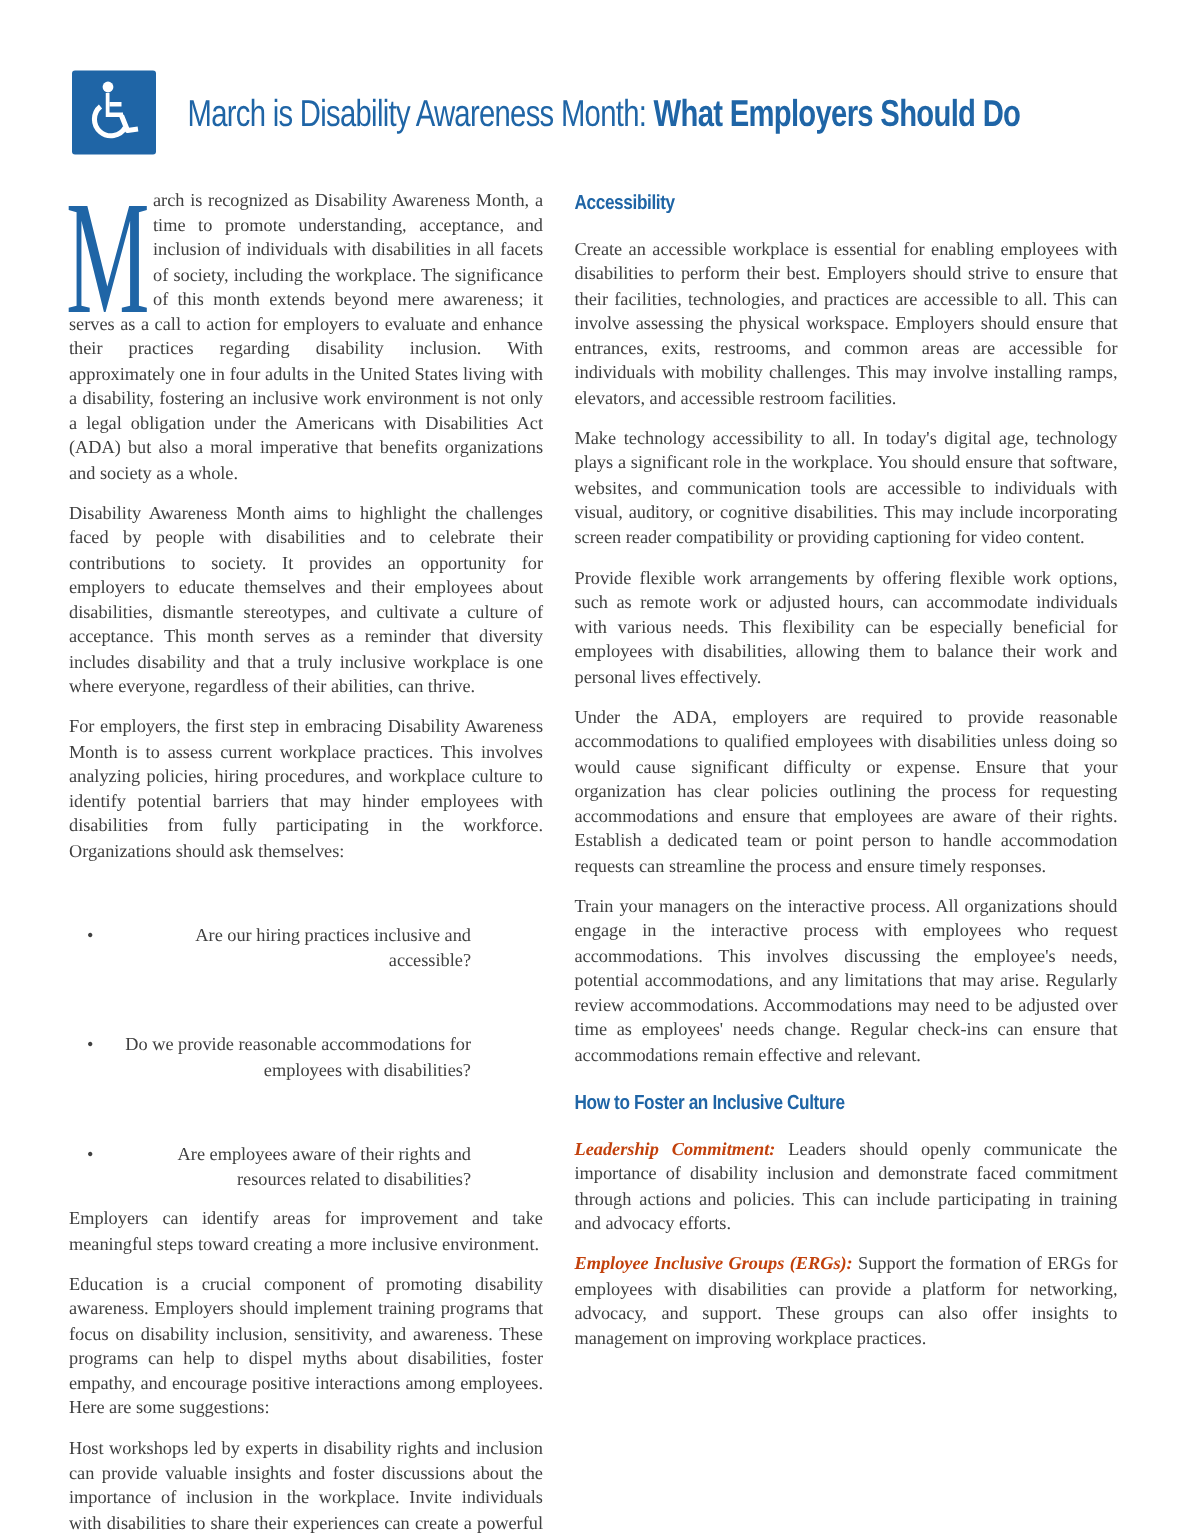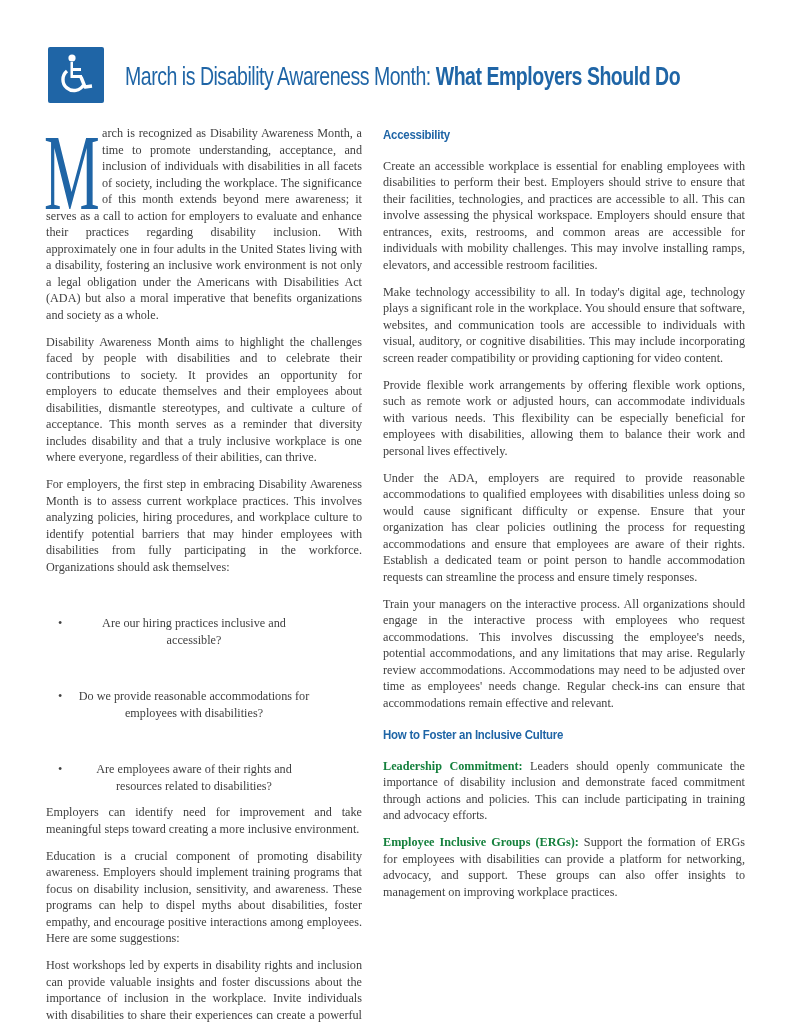--- a/index.html
+++ b/index.html
@@ -14,27 +14,27 @@
   .title .light { font-weight: normal; }
   .title .bold { font-weight: bold; }
   .col { position: absolute; top: 125px; font-size: 12.2px; line-height: 16.5px; text-align: justify; color: #404040; }
   .col.left { left: 46px; width: 316px; }
   .col.right { left: 383px; width: 362px; }
   .col p { margin: 0 0 10.5px 0; hyphens: auto; }
   .dropcap-wrap { float: left; width: 50px; height: 82px; margin-right: 6px; overflow: visible; position: relative; }
   .dropcap-wrap span { position: absolute; left: -2px; top: -6px; font-size: 108px; line-height: 1; color: #1f65a6;
                        transform: scaleX(0.58); transform-origin: left top; }
   ul.qs { list-style: none; margin: 2px 0 10px 0; padding: 0 0 0 12px; }
-  ul.qs li { position: relative; padding-left: 16px; margin-bottom: 9px; text-align: center; margin-top: 40px; }
+  ul.qs li { position: relative; padding-left: 16px; margin-bottom: 9px; text-align: right; margin-top: 40px; }
   ul.qs li::before { content: "•"; position: absolute; left: 0; top: 0; color: #404040; }
   ul.qs li span { display: block; width: 240px; }
   h2 { font-family: "Liberation Sans", sans-serif; font-weight: bold; color: #1f65a6; font-size: 13.5px;
        margin: 0 0 14px 0; letter-spacing: -0.3px; transform: scaleX(0.85); transform-origin: left top; white-space: nowrap; }
   .h2-gap { margin-top: 16px; }
-  b.lead { color: #15803d; }
+  b.lead { color: #c2410c; font-style: italic; }
 </style>
 </head>
 <body>
 
 <div class="icon-box">
   <svg width="56" height="56" viewBox="0 0 56 56">
     <circle cx="24" cy="11" r="3.6" fill="#fff"></circle>
     <path d="M22.5 15 L25 15 L25 28 L34 28 L34 31 L22.5 31 Z" fill="#fff"></path>
     <path d="M25 21 L33 21 L33 24 L25 24 Z" fill="#fff"></path>
     <path d="M19 24 A11 11 0 1 0 35.5 38" fill="none" stroke="#fff" stroke-width="3.4"></path>
@@ -58,21 +58,21 @@
     <li>
         <span>Are our hiring practices inclusive and accessible?</span>
       </li>
     <li>
         <span>Do we provide reasonable accommodations for employees with disabilities?</span>
       </li>
     <li>
         <span>Are employees aware of their rights and resources related to disabilities?</span>
       </li>
   </ul>
-  <p>Employers can identify need for improvement and take meaningful steps toward creating a more inclusive environment.</p>
+  <p>Employers can identify areas for improvement and take meaningful steps toward creating a more inclusive environment.</p>
   <p>Education is a crucial component of promoting disability awareness. Employers should implement training programs that focus on disability inclusion, sensitivity, and awareness. These programs can help to dispel myths about disabilities, foster empathy, and encourage positive interactions among employees. Here are some suggestions:</p>
   <p>Host workshops led by experts in disability rights and inclusion can provide valuable insights and foster discussions about the importance of inclusion in the workplace. Invite individuals with disabilities to share their experiences can create a powerful impact, allowing employees to understand the real-life challenges and triumphs faced by their colleagues. Your organization can provide resources—such as articles, videos, and pamphlets—can educate employees on various disabilities and the importance of inclusive practices in the workplace.</p>
 </div>
 
 <div class="col right">
   <h2 style="margin-top:2px">Accessibility</h2>
   <p>Create an accessible workplace is essential for enabling employees with disabilities to perform their best. Employers should strive to ensure that their facilities, technologies, and practices are accessible to all. This can involve assessing the physical workspace. Employers should ensure that entrances, exits, restrooms, and common areas are accessible for individuals with mobility challenges. This may involve installing ramps, elevators, and accessible restroom facilities.</p>
   <p>Make technology accessibility to all. In today's digital age, technology plays a significant role in the workplace. You should ensure that software, websites, and communication tools are accessible to individuals with visual, auditory, or cognitive disabilities. This may include incorporating screen reader compatibility or providing captioning for video content.</p>
   <p>Provide flexible work arrangements by offering flexible work options, such as remote work or adjusted hours, can accommodate individuals with various needs. This flexibility can be especially beneficial for employees with disabilities, allowing them to balance their work and personal lives effectively.</p>
   <p>Under the ADA, employers are required to provide reasonable accommodations to qualified employees with disabilities unless doing so would cause significant difficulty or expense. Ensure that your organization has clear policies outlining the process for requesting accommodations and ensure that employees are aware of their rights. Establish a dedicated team or point person to handle accommodation requests can streamline the process and ensure timely responses.</p>

